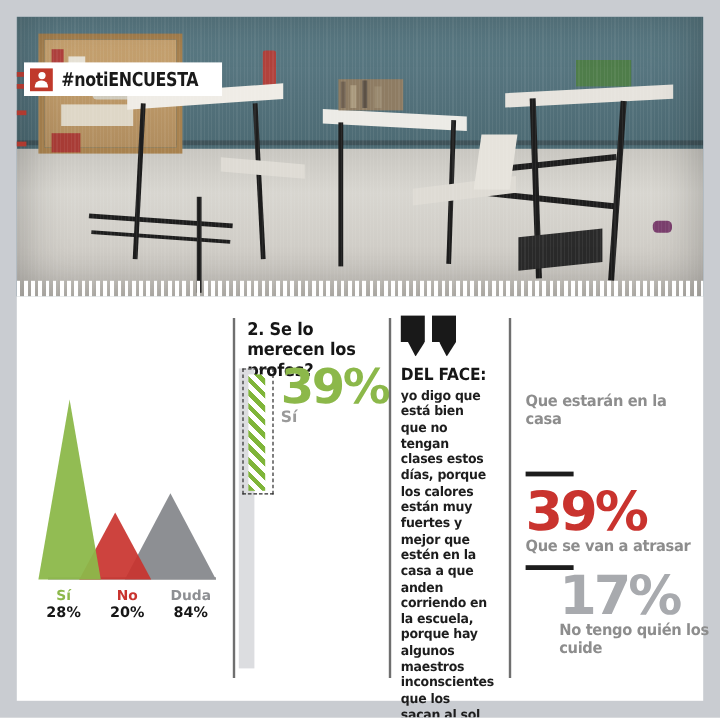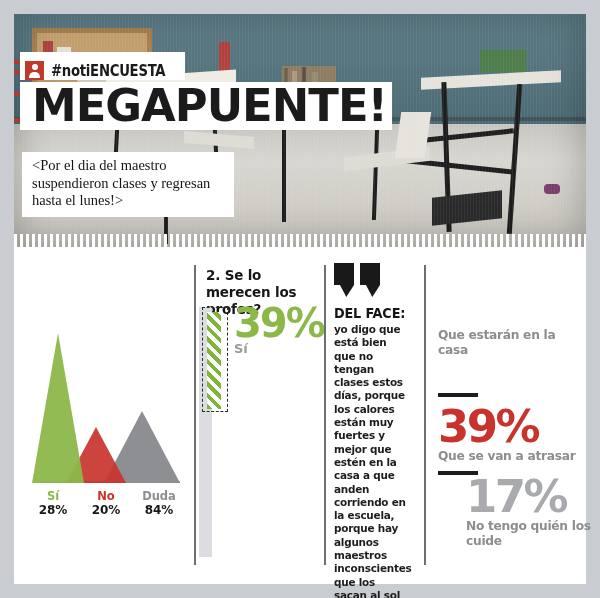--- a/index.html
+++ b/index.html
@@ -47,21 +47,21 @@
   .ph-vign{position:absolute;inset:0;box-shadow:inset 0 0 40px rgba(0,0,0,.28);}
   .ph-grain{position:absolute;inset:0;opacity:.12;
     background:repeating-linear-gradient(90deg,rgba(255,255,255,.5) 0 1px,rgba(0,0,0,0) 1px 3px);}
 
   
   .fringe{position:absolute;left:14px;top:234px;width:572px;height:13px;
     background:repeating-linear-gradient(90deg,#ffffff 0 3px,rgba(255,255,255,0) 3px 6px);}
 
   
   .hashbar{position:absolute;left:20px;top:52px;height:28px;background:#ffffff;
-    display:flex;align-items:flex-end;padding:0 10px 0 5px;}
+    display:flex;align-items:center;padding:0 10px 0 5px;}
   .uicon{width:19px;height:19px;background:#c0392b;display:inline-block;position:relative;margin-right:7px;}
   .uicon::before{content:"";position:absolute;left:6.5px;top:3px;width:6px;height:6px;border-radius:50%;background:#fff;}
   .uicon::after{content:"";position:absolute;left:4px;top:10.5px;width:11px;height:6px;border-radius:5px 5px 0 0;background:#fff;}
   .hashtxt{font-family:"DejaVu Sans",sans-serif;font-weight:bold;font-size:16px;letter-spacing:-.3px;color:#1a1a1a;
     white-space:nowrap;font-stretch:condensed;transform:scaleX(.92);transform-origin:left center;}
 
   .megabar{position:absolute;left:20px;top:82px;height:48px;background:#fff;padding:0 12px;display:flex;align-items:center;}
   .megatxt{font-family:"DejaVu Sans",sans-serif;font-weight:bold;font-size:44px;line-height:44px;color:#1b1b1b;
     letter-spacing:-1px;transform:scaleX(1.02);transform-origin:left center;white-space:nowrap;}
 
@@ -177,27 +177,21 @@
   <div class="tick" style="top:60px;"></div>
   <div class="tick" style="top:70px;"></div>
   <div class="tick" style="top:92px;"></div>
   <div class="tick" style="top:118px;"></div>
 
   <div class="hashbar">
     <span class="uicon"></span>
     <span class="hashtxt">#notiENCUESTA</span>
   </div>
 
-  <div class="megabar">
-    <span class="megatxt">MEGAPUENTE!</span>
-  </div>
-
-  <div class="subbar">
-    <div class="subtxt">&lt;Por el dia del maestro suspendieron clases y regresan hasta el lunes!&gt;</div>
-  </div>
+
 
   <div class="panel">
 
     <div class="col" style="left:0;width:180px;">
       <div class="chart1">
         <div class="baseline"></div>
 
         <div class="tri" style="left:74px;border-left:38px solid transparent;border-right:38px solid transparent;border-bottom:72px solid #8d8f93;"></div>
 
         <div class="tri" style="left:36px;border-left:30px solid transparent;border-right:30px solid transparent;border-bottom:56px solid #c9332e;opacity:.92;"></div>

